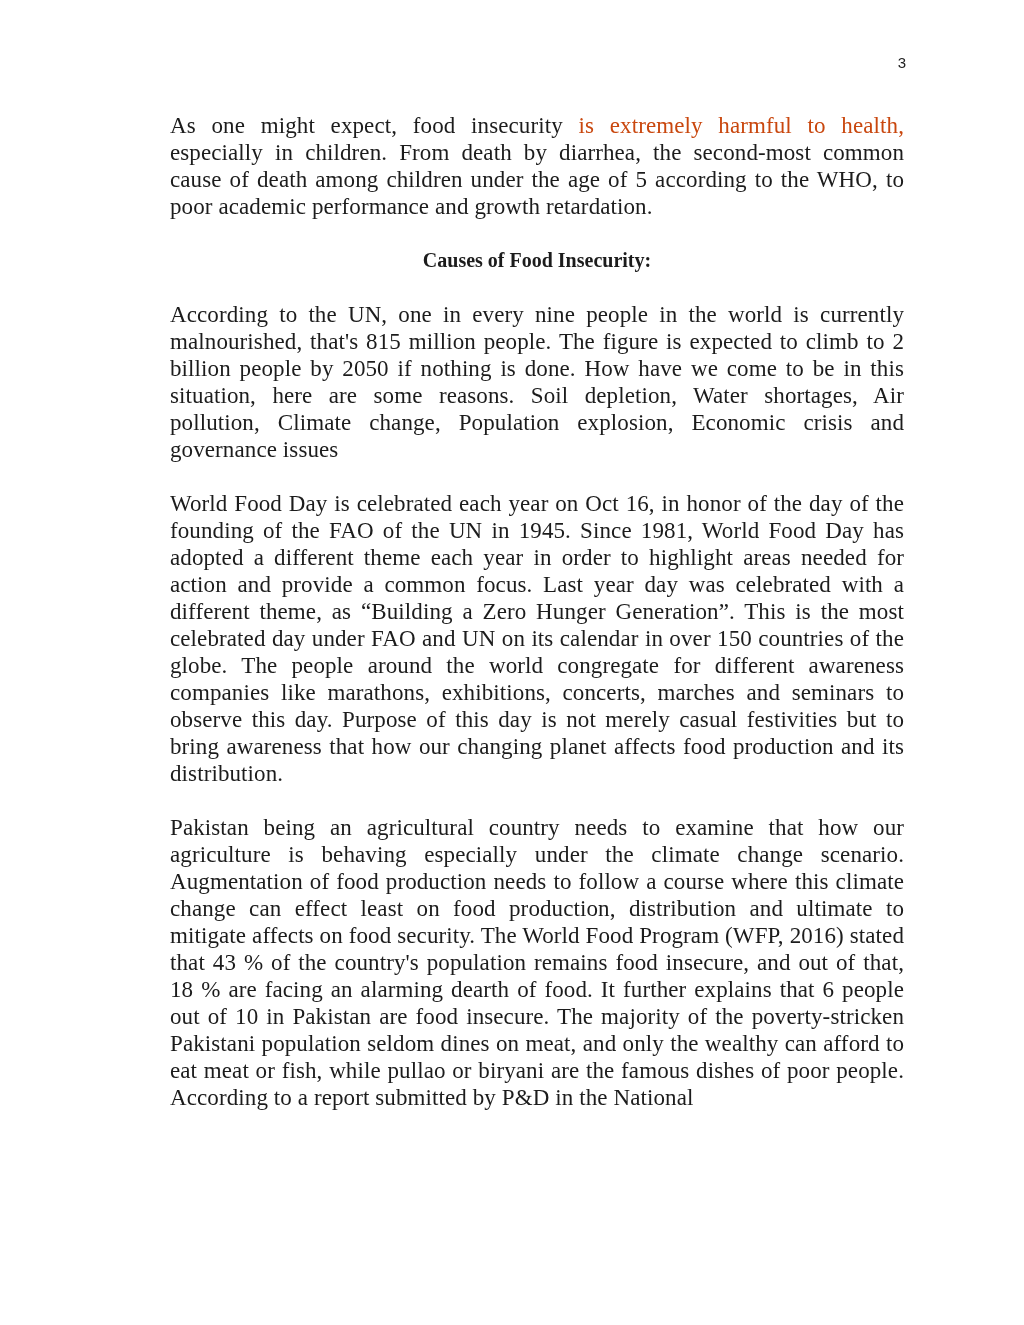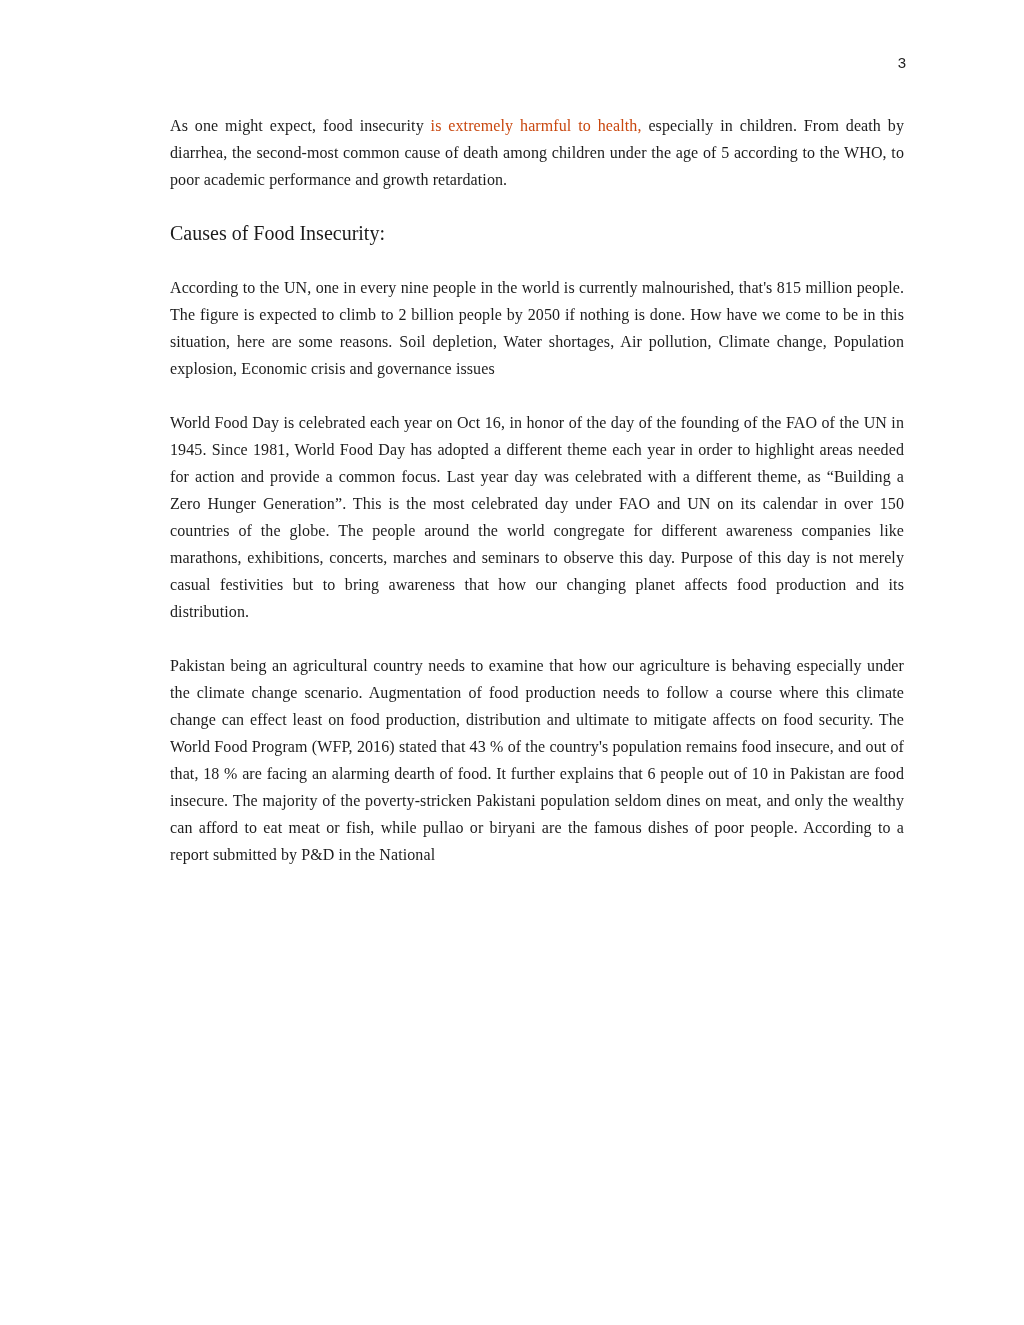--- a/index.html
+++ b/index.html
@@ -30,33 +30,33 @@
     font-size: 15px;
     color: #222222;
   }
   .content {
     position: absolute;
     top: 112px;
     left: 170px;
     width: 734px;
   }
   .para {
-    font-size: 16px;
+    font-size: 23px;
     line-height: 27px;
     text-align: justify;
     text-align-last: left;
     margin: 0 0 27px 0;
     letter-spacing: 0.1px;
   }
   .heading {
     font-size: 20px;
     line-height: 27px;
-    font-weight: normal;
+    font-weight: bold;
     margin: 10px 0 27px 0;
-    text-align: left;
+    text-align: center;
   }
   .highlight {
     color: #c9470e;
   }
 </style>
 </head>
 <body>
 
 <div class="page">
 

